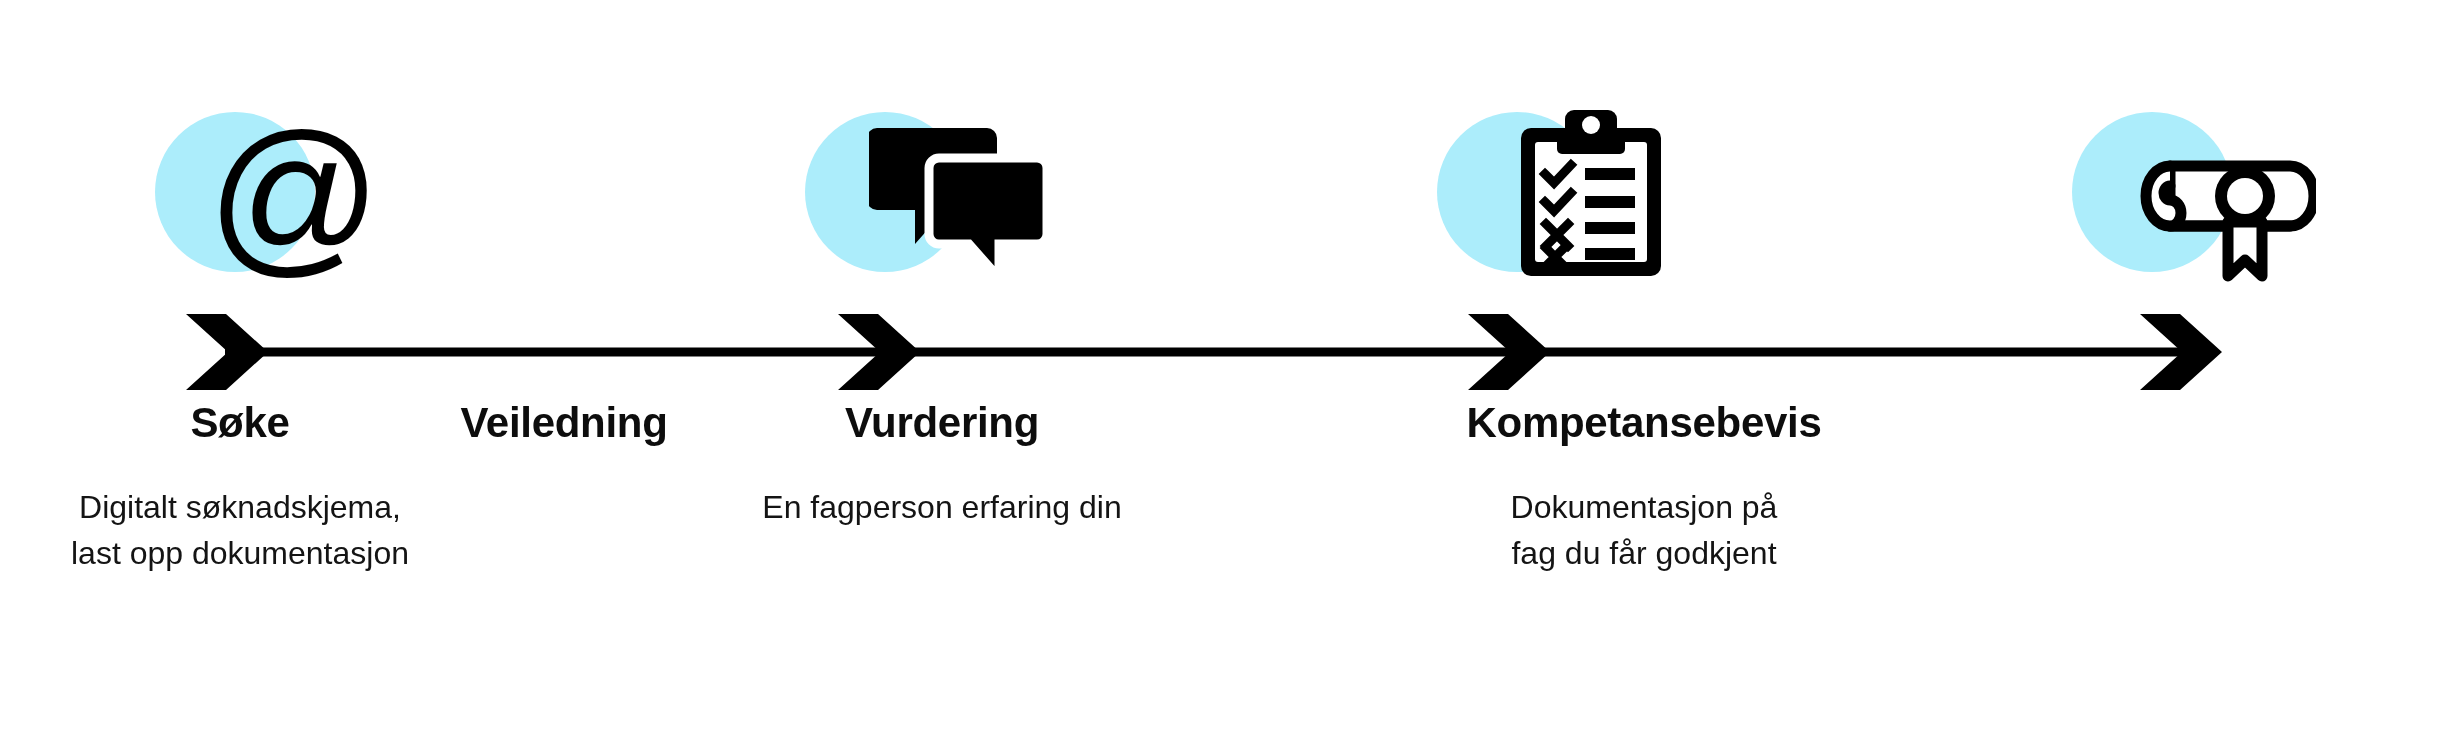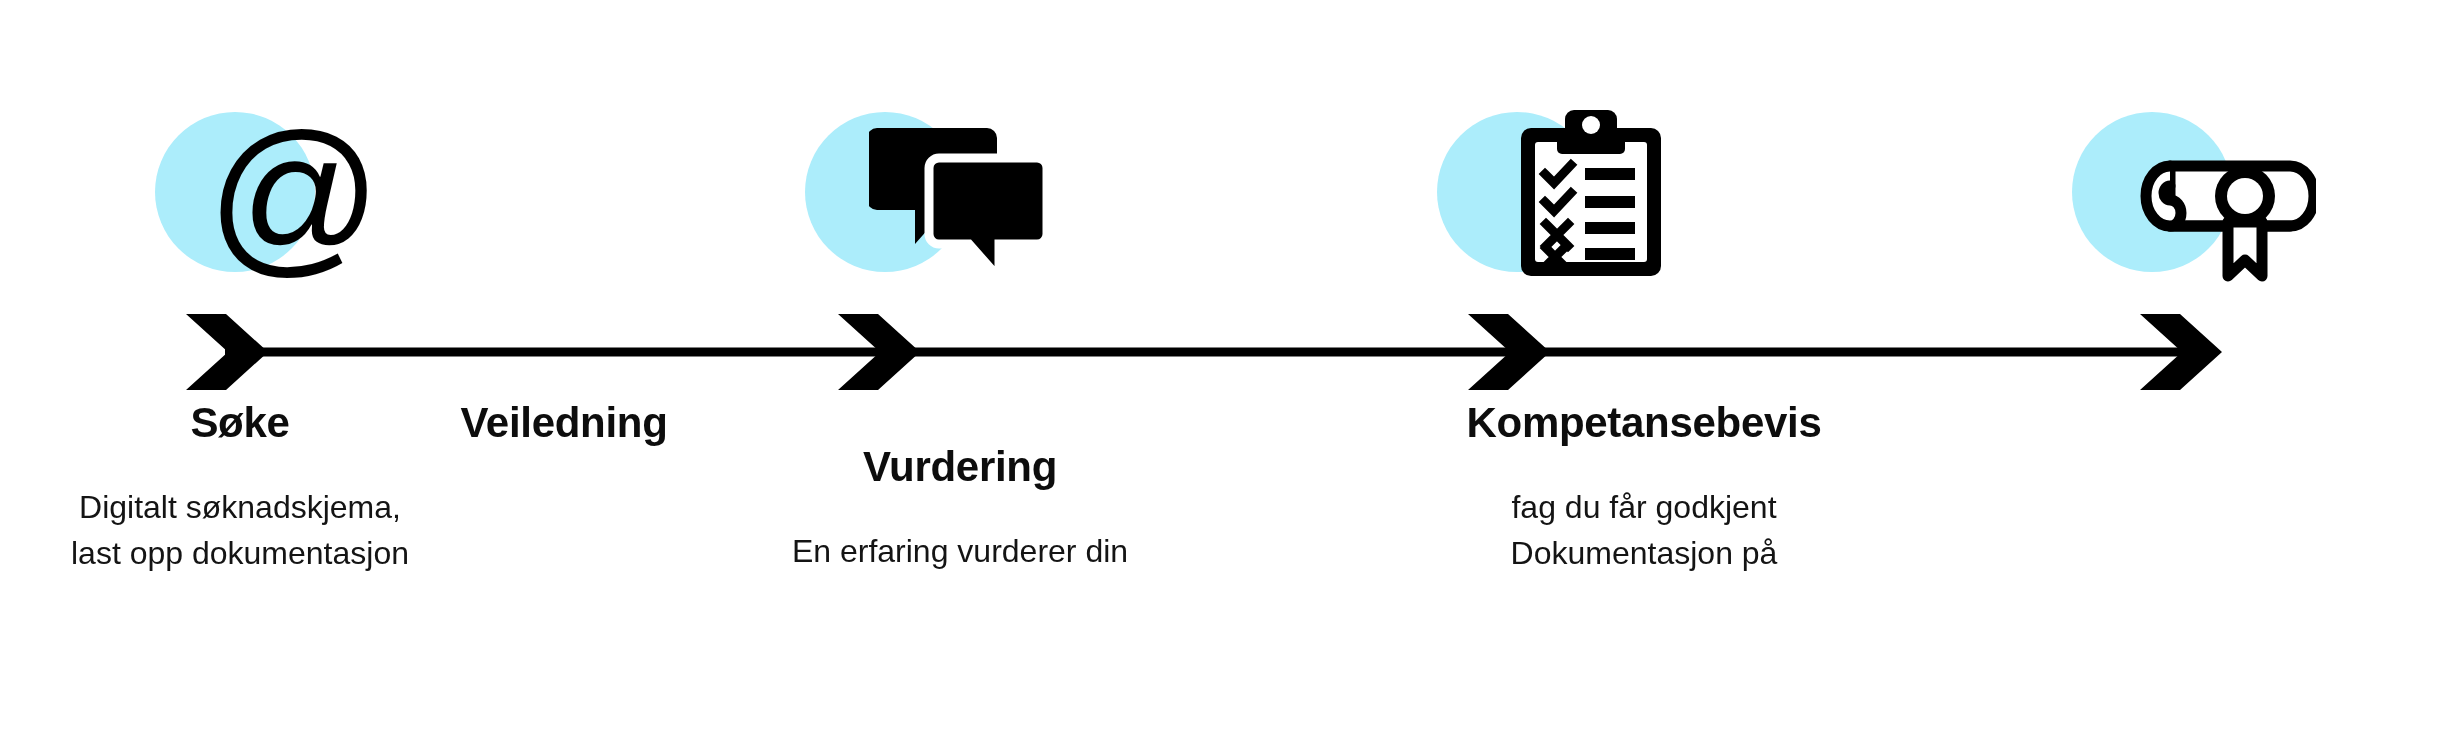--- a/index.html
+++ b/index.html
@@ -98,21 +98,21 @@
 
   .step-col {
     position: absolute;
     top: 0;
     width: 560px;
     text-align: center;
   }
 
   #col-1 { left: -40px; }
   #col-2 { left: 284px; }
-  #col-3 { left: 680px; margin-top: 44px; }
+  #col-3 { left: 662px; }
   #col-4 { left: 1364px; }
 
   .step-title {
     font-size: 42px;
     font-weight: 700;
     letter-spacing: -0.3px;
     line-height: 50px;
     color: #0d0d0d;
     margin: 0;
     white-space: nowrap;
@@ -218,26 +218,26 @@
 
     <div class="step-col" id="col-2">
       <p class="step-title">Veiledning</p>
       <p class="step-desc">
       </p>
     </div>
 
     <div class="step-col" id="col-3">
       <p class="step-title">Vurdering</p>
       <p class="step-desc">
-        <span class="l">En erfaring vurderer din</span>
+        <span class="l">En fagperson erfaring din</span>
       </p>
     </div>
 
     <div class="step-col" id="col-4">
       <p class="step-title">Kompetansebevis</p>
       <p class="step-desc">
+        <span class="l">Dokumentasjon på</span>
         <span class="l">fag du får godkjent</span>
-        <span class="l">Dokumentasjon på</span>
       </p>
     </div>
 
   </div>
 </div>
 
 </body></html>

